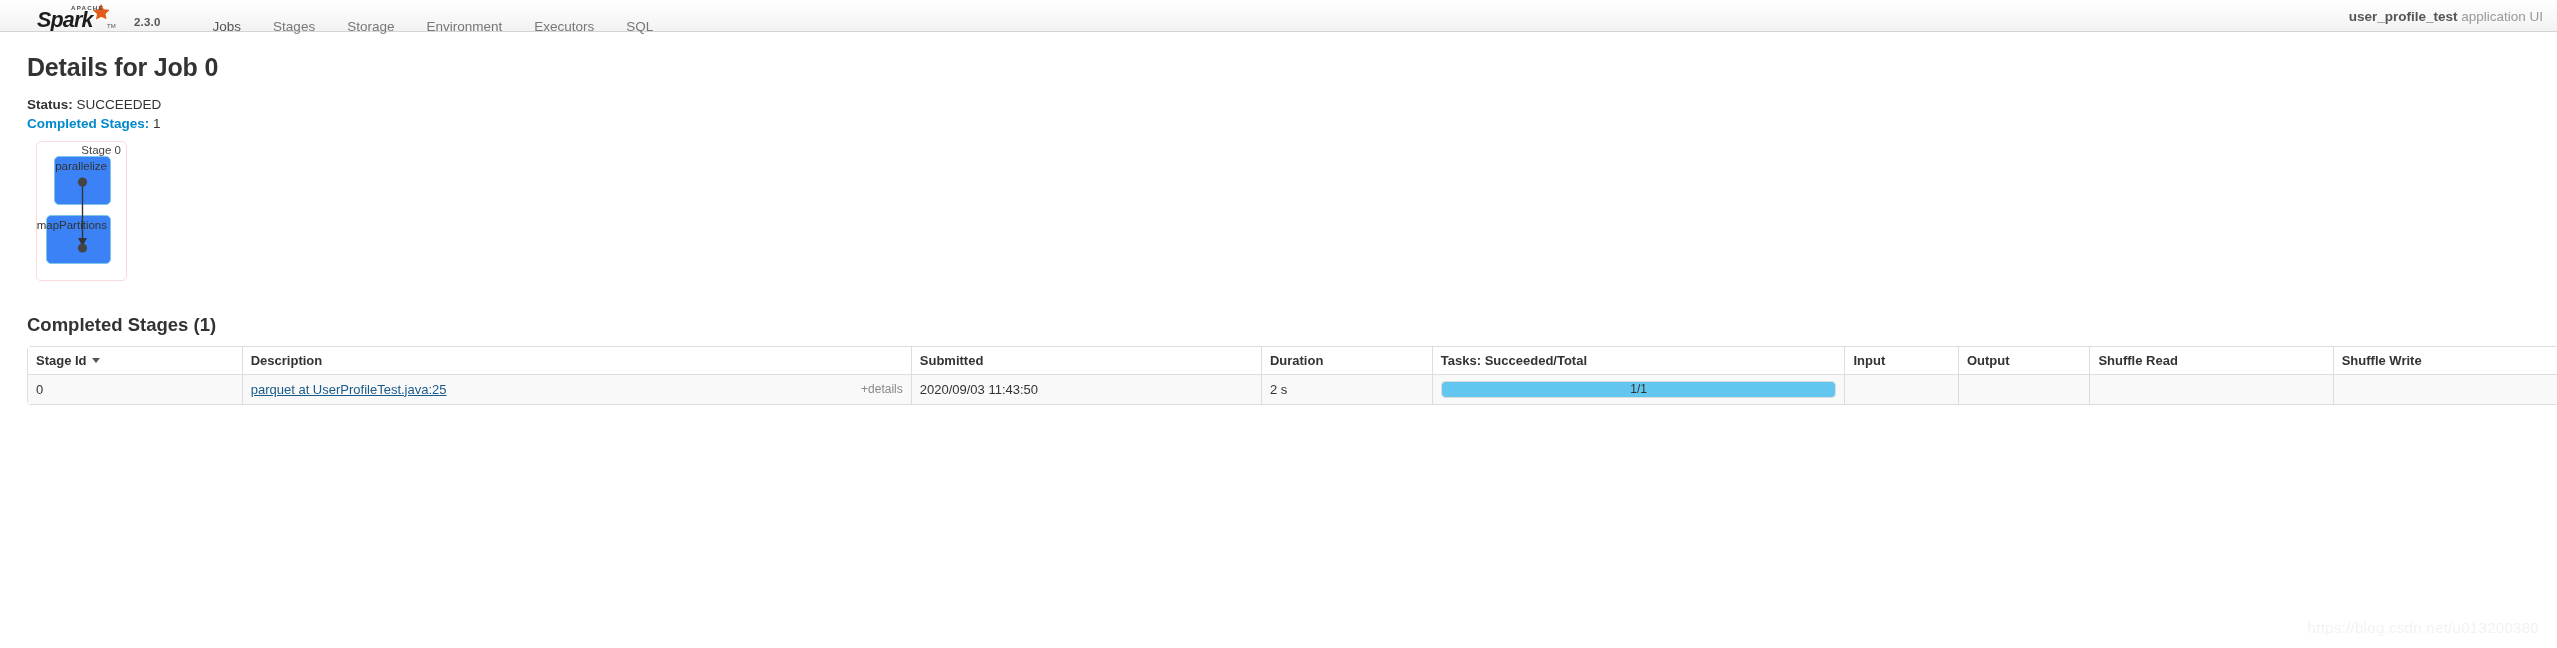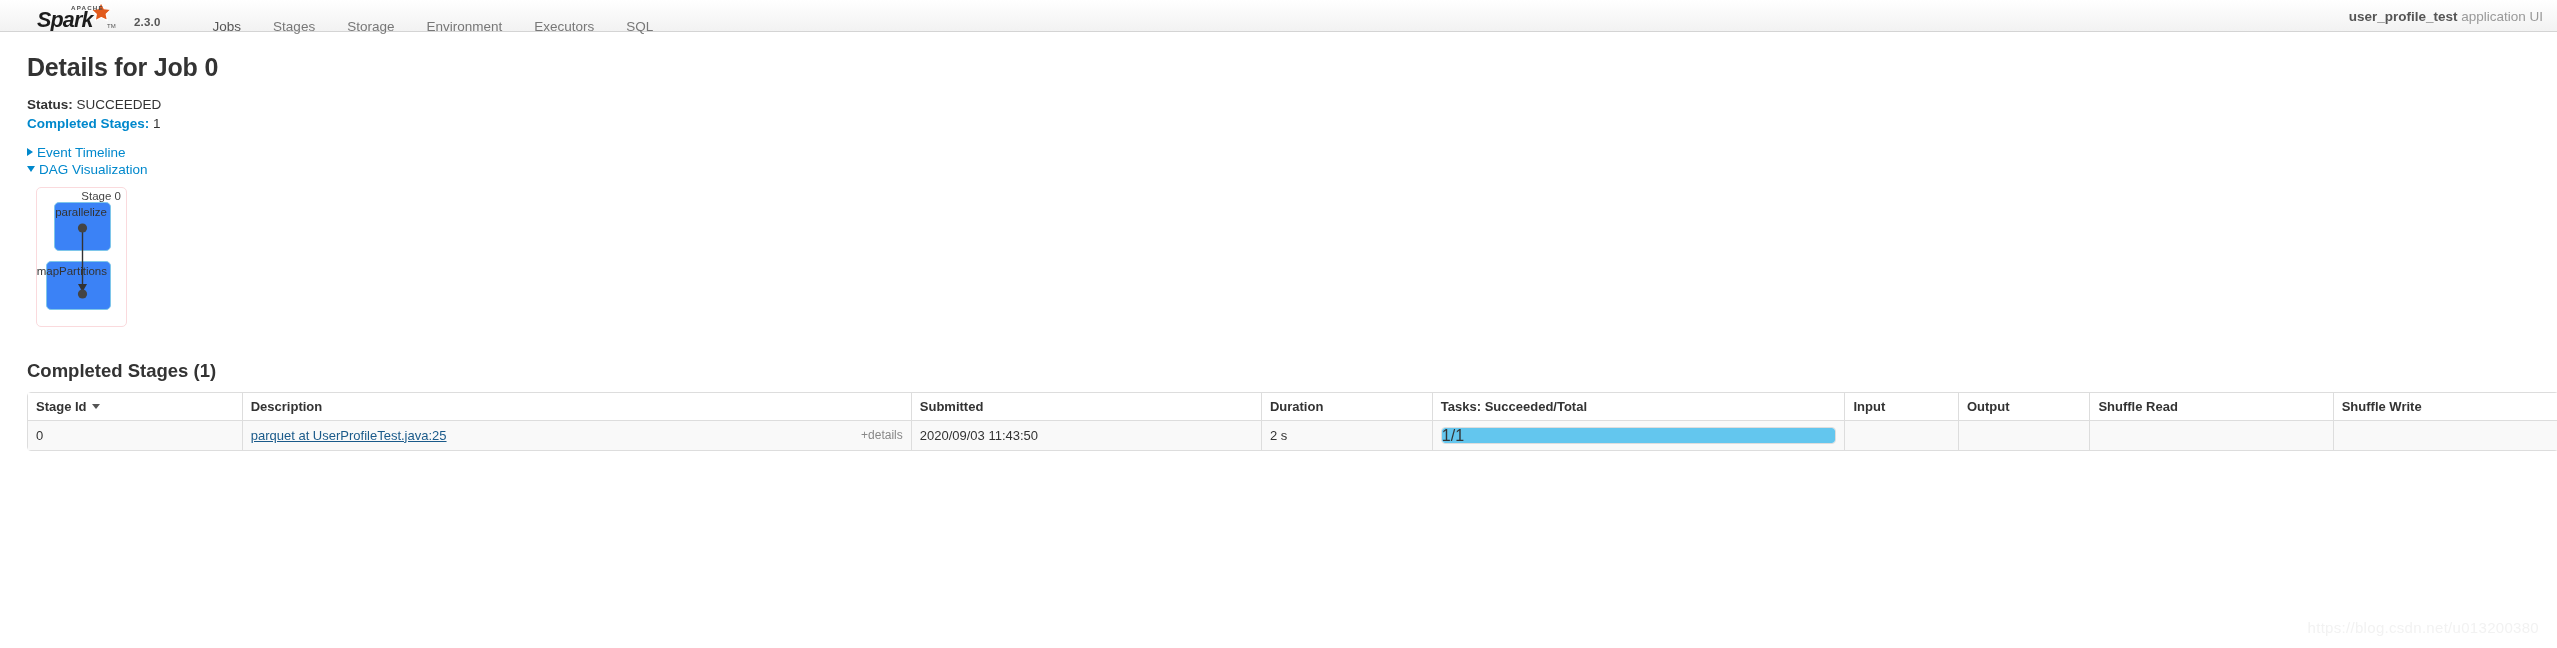--- a/index.html
+++ b/index.html
@@ -258,22 +258,22 @@
     position: absolute;
     left: 0; top: 0; bottom: 0;
     width: 100%;
     background: #63c6ee;
     border-radius: 3px;
   }
   .progress-text {
     position: absolute;
     left: 0; right: 0; top: 0;
     line-height: 15px;
-    text-align: left;
-    font-size: 16px;
+    text-align: center;
+    font-size: 12px;
     color: #333333;
   }
 
   
   .col-stageid { width: 130px; }
   .col-desc { width: 407px; }
   .col-submitted { width: 213px; }
   .col-duration { width: 104px; }
   .col-tasks { width: 251px; }
   .col-input { width: 69px; }
@@ -340,28 +340,20 @@
   <h3 class="page-title">Details for Job 0</h3>
 
   <p class="summary-line">
     <strong>Status:</strong><span> SUCCEEDED</span>
   </p>
 
   <p class="summary-line link-line">
     <strong>Completed Stages:</strong><span> 1</span>
   </p>
 
-  <div class="toggle-row">
-    <a class="toggle-link" href="#">
-      <span class="arrow closed"></span><span>Event Timeline</span>
-    </a>
-    <a class="toggle-link" href="#">
-      <span class="arrow open"></span><span>DAG Visualization</span>
-    </a>
-  </div>
 
   <div class="dag-viz-wrapper">
     <div class="stage-cluster">
       <span class="stage-label">Stage 0</span>
 
       <div class="rdd-node" id="rdd-parallelize">
         <span class="rdd-label">parallelize</span>
       </div>
 
       <div class="rdd-node" id="rdd-mappartitions">

